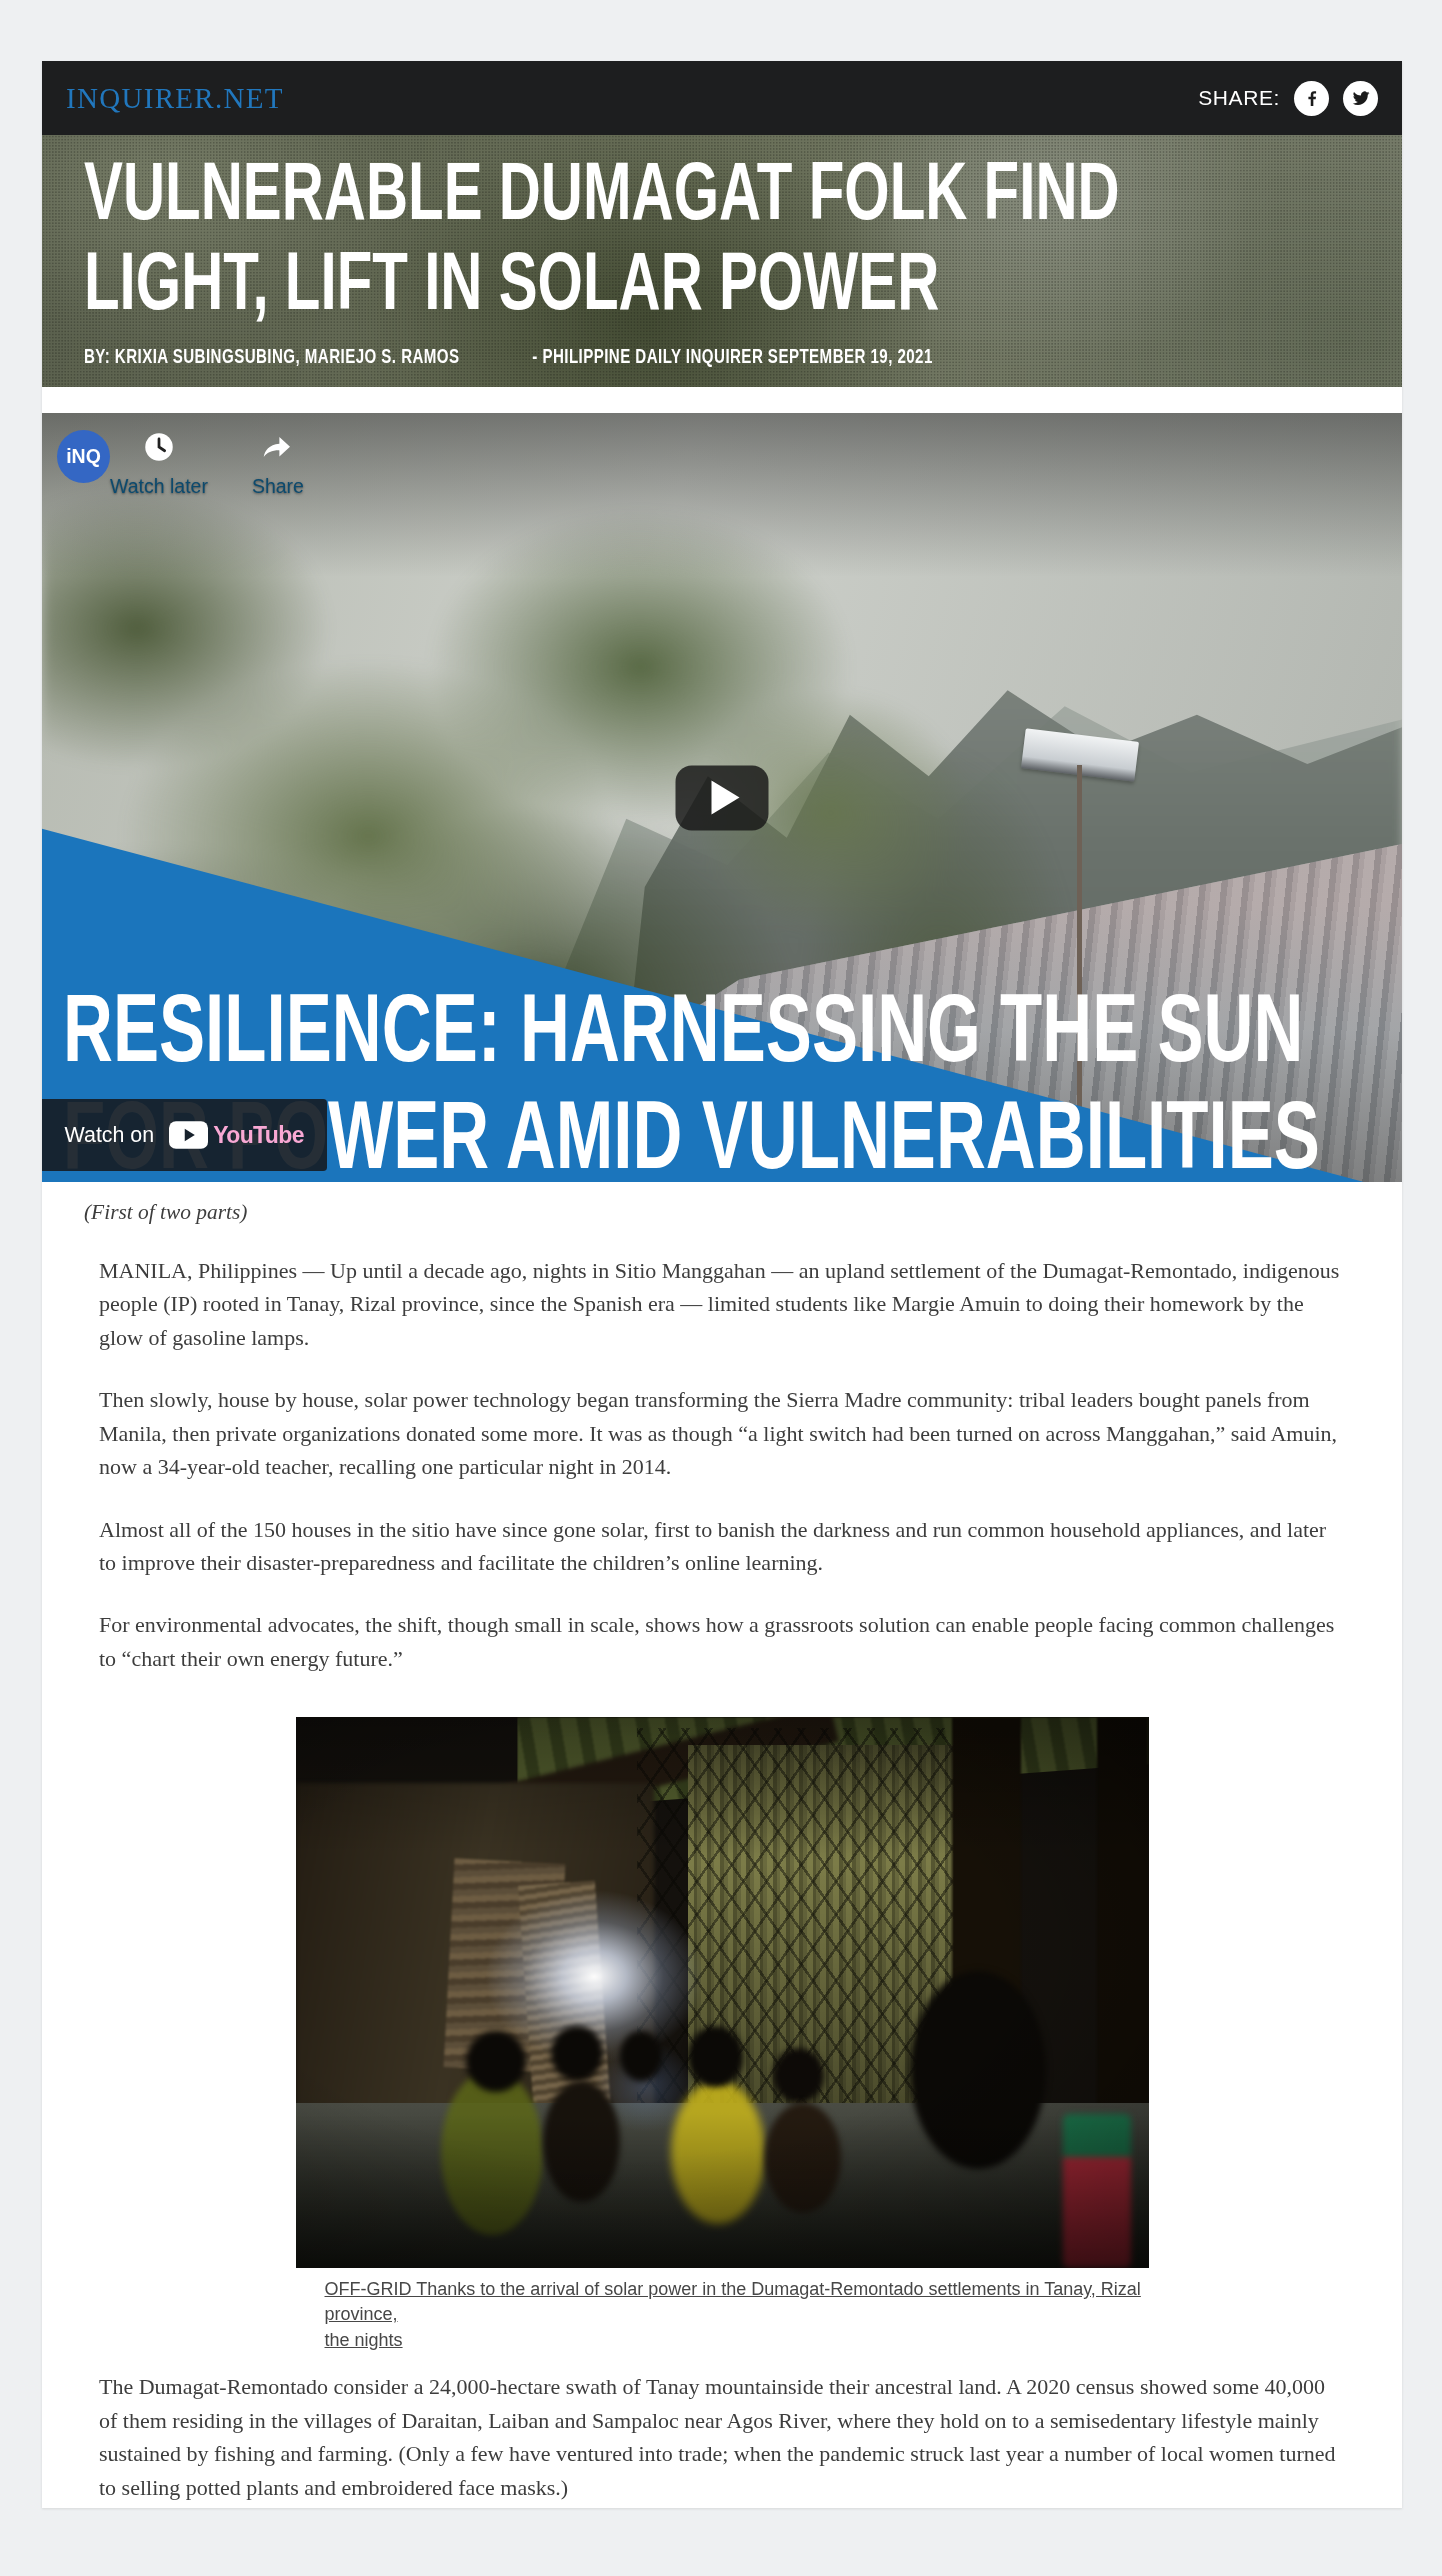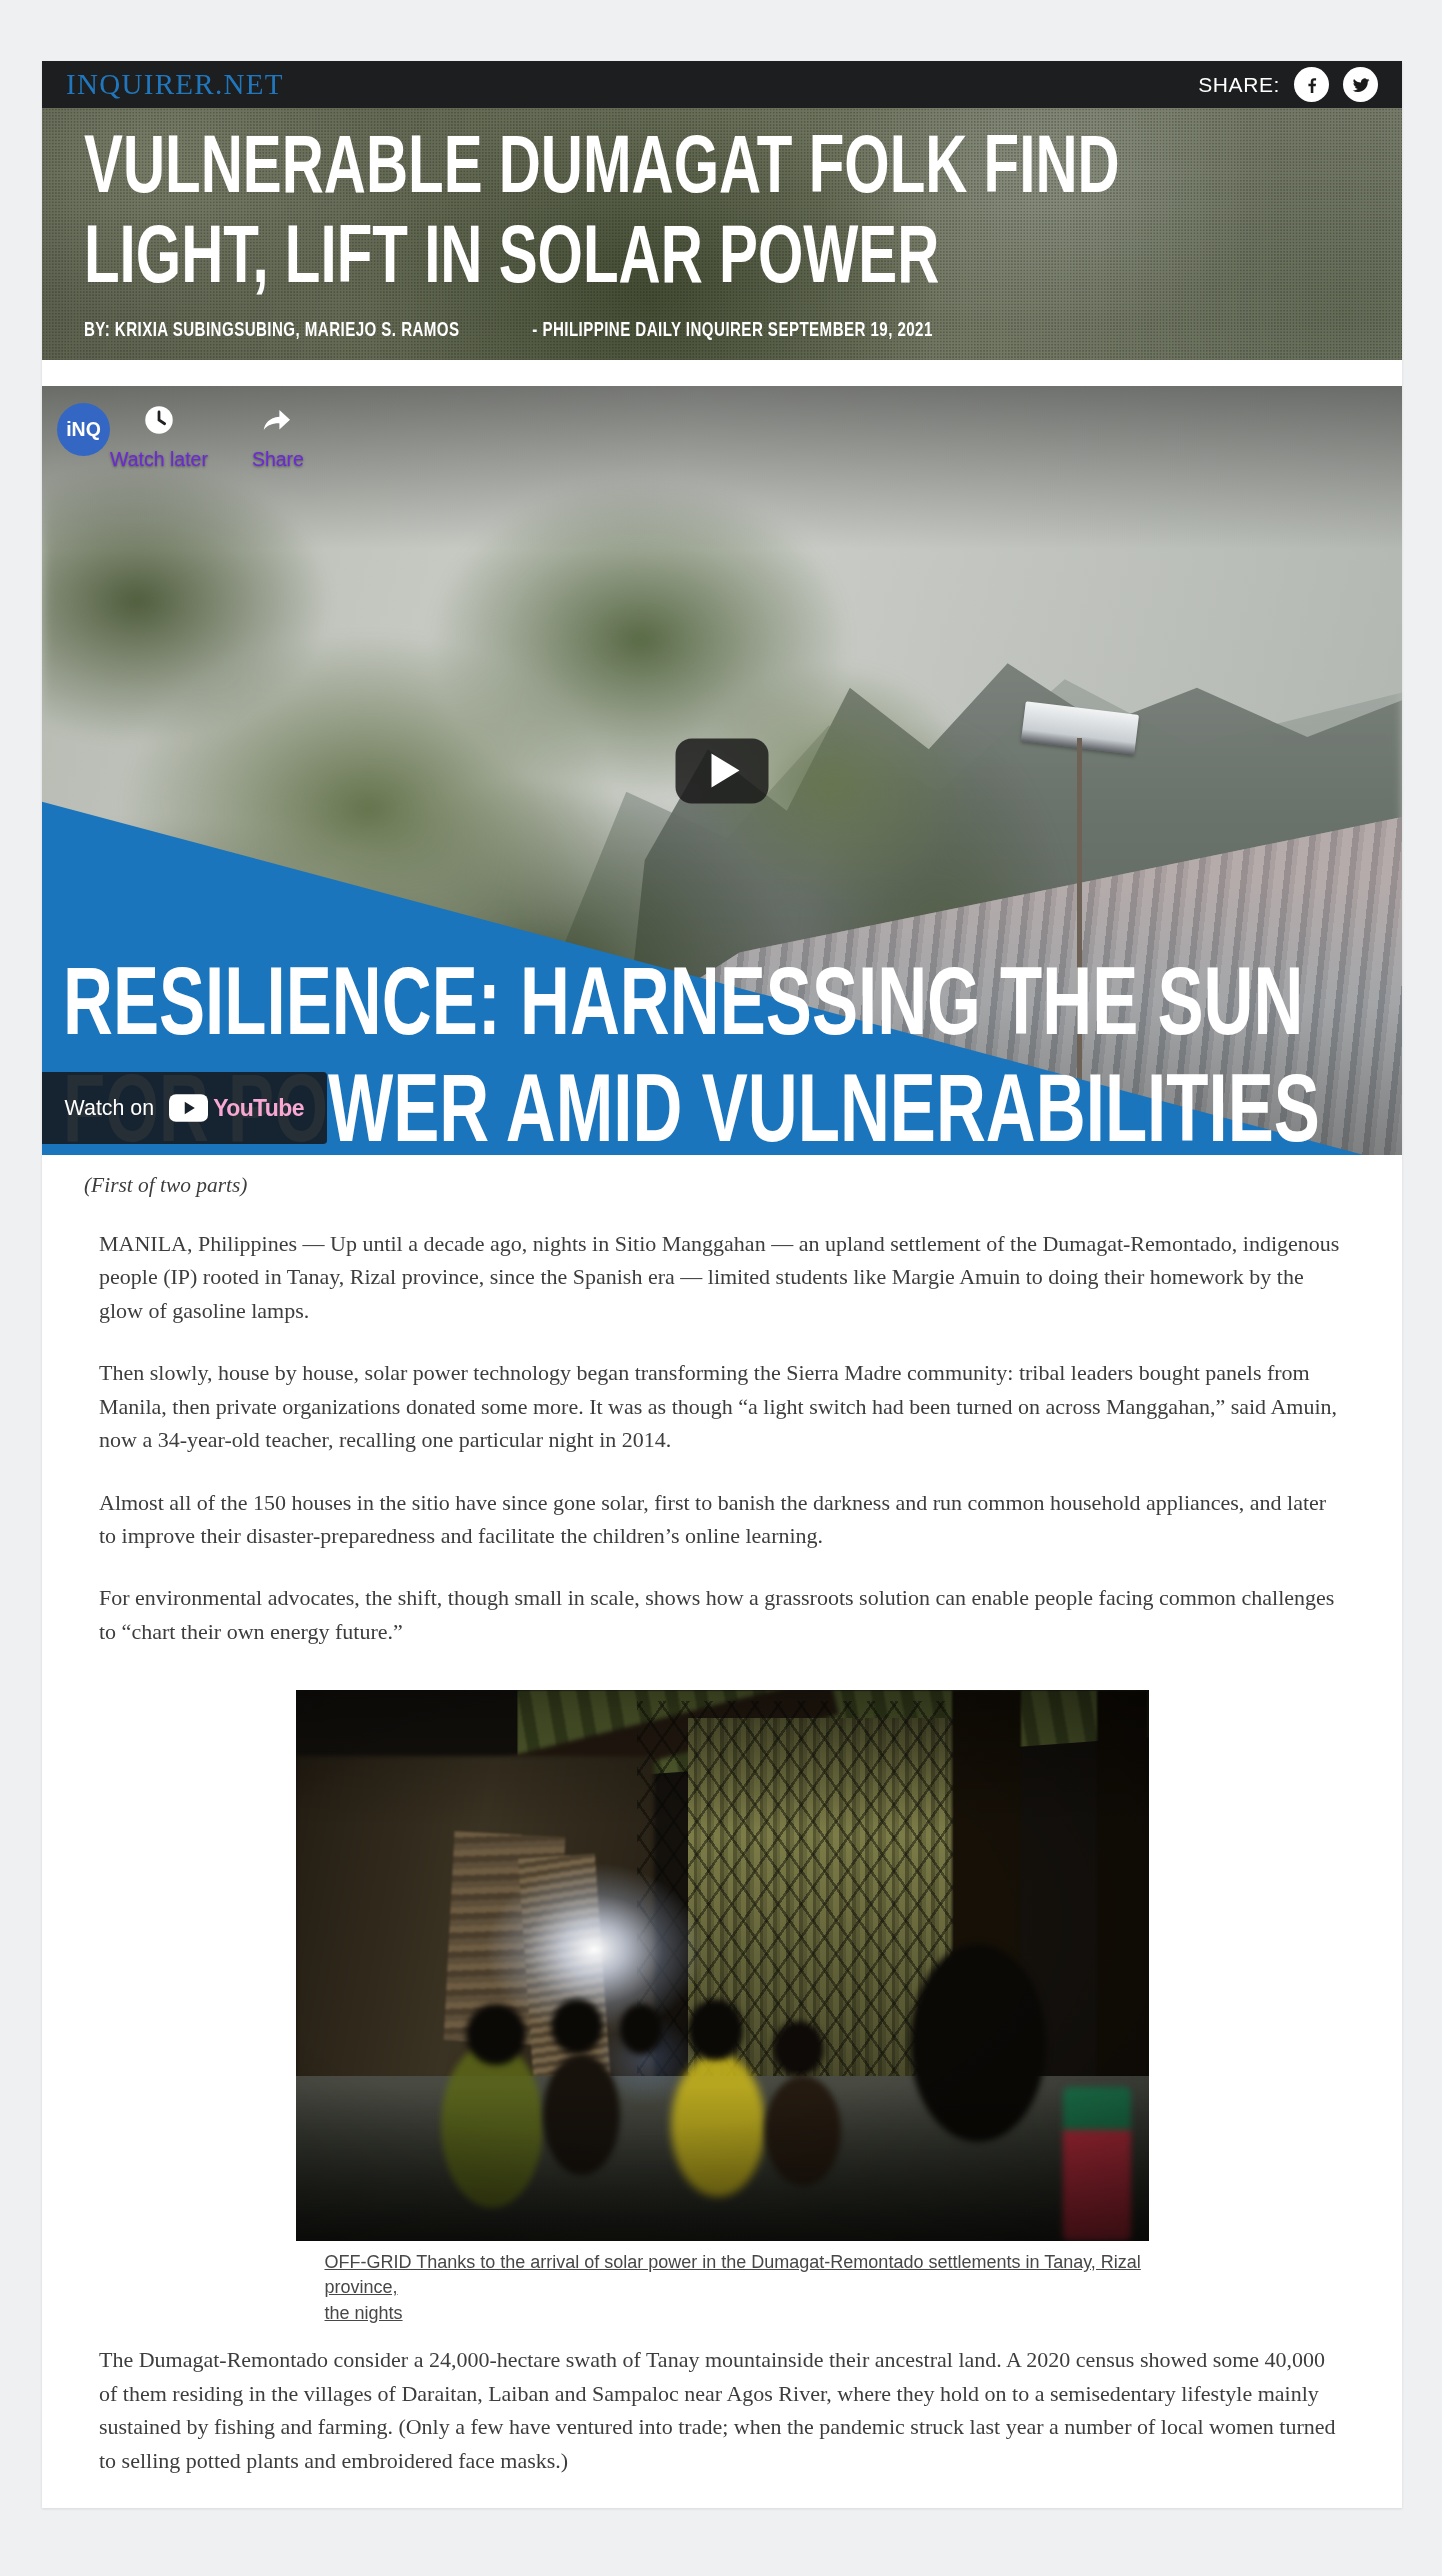--- a/index.html
+++ b/index.html
@@ -2,21 +2,21 @@
 <html style="font-size:10px"><head>
 <meta charset="utf-8">
 <style>
   html,body{margin:0;padding:0;}
   body{background:#eef0f2;font-family:"Liberation Sans",sans-serif;}
   .page{position:relative;width:1443px;height:2576px;background:#eef0f2;overflow:hidden;}
   .card{position:absolute;left:42px;top:61px;width:1360px;height:2447px;background:#ffffff;
         box-shadow:0 0.6px 2.5px rgba(0,0,0,.10);overflow:hidden;}
 
   
-  .masthead{height:47px;background:#1d1e1f;display:flex;align-items:center;justify-content:space-between;
+  .masthead{height:74px;background:#1d1e1f;display:flex;align-items:center;justify-content:space-between;
             padding:0 24px;box-sizing:border-box;}
   .brand{font-family:"Liberation Serif",serif;font-size:29px;color:#2177bd;letter-spacing:1.3px;font-weight:400;}
   .share-area{display:flex;align-items:center;gap:14px;}
   .share-label{color:#ffffff;font-size:21px;letter-spacing:0.6px;}
   .icon-circle{width:35px;height:35px;border-radius:50%;background:#ffffff;display:flex;align-items:center;justify-content:center;}
   .icon-circle svg{width:20px;height:20px;display:block;}
 
   
   .hero{position:relative;height:252px;overflow:hidden;background:#4d5244;}
   .hero-bg{position:absolute;inset:-19px;filter:blur(8.8px);transform:scale(1.06);
@@ -70,21 +70,21 @@
   .v-overlay{position:absolute;left:21.4px;top:567px;color:#ffffff;}
   .v-overlay-line{font-size:96px;line-height:1;margin-bottom:10.7px;}
   .v-topbar{position:absolute;left:0;right:0;top:0;display:flex;align-items:flex-start;
     padding:16.4px 25px 0 15px;box-sizing:border-box;}
   .avatar{width:53px;height:53px;border-radius:50%;background:#3467c4;color:#fff;display:flex;
     align-items:center;justify-content:center;font-size:19.5px;font-weight:700;flex:0 0 auto;cursor:pointer;}
   .v-title{margin:11.3px 0 0 16.4px;font-size:25px;color:#f2f2f2;text-shadow:0 0.6px 3.8px rgba(0,0,0,.45);
     flex:1 1 auto;white-space:nowrap;overflow:hidden;}
   .v-actions{display:flex;gap:44px;margin-top:2.5px;}
   .v-action{display:flex;flex-direction:column;align-items:center;gap:12.6px;cursor:pointer;}
-  .v-action .lbl{font-size:19.5px;color:#6d28d9;text-shadow:0 0.6px 2.5px rgba(0,0,0,.5);}
+  .v-action .lbl{font-size:19.5px;color:#0c4a6e;text-shadow:0 0.6px 2.5px rgba(0,0,0,.5);}
   .v-action svg{display:block;}
   .v-play{position:absolute;left:50%;top:50%;transform:translate(-50%,-50%);width:93px;height:65px;
     background:rgba(22,22,22,.82);border-radius:16.4px;display:flex;align-items:center;justify-content:center;cursor:pointer;}
   .v-play .tri{width:0;height:0;border-top:17px solid transparent;border-bottom:17px solid transparent;
     border-left:28px solid #ffffff;margin-left:6.3px;}
   .v-badge{position:absolute;left:0;bottom:11.3px;height:72px;background:rgba(22,30,39,.93);
     border-radius:0 3.8px 3.8px 0;display:flex;align-items:center;gap:15px;padding:0 22.6px;cursor:pointer;}
   .v-badge .wo{font-size:21.4px;color:#ffffff;}
   .yt-logo{display:flex;align-items:center;gap:5px;}
   .yt-word{font-size:23px;font-weight:700;color:#f9a8d4;letter-spacing:-0.6px;}

